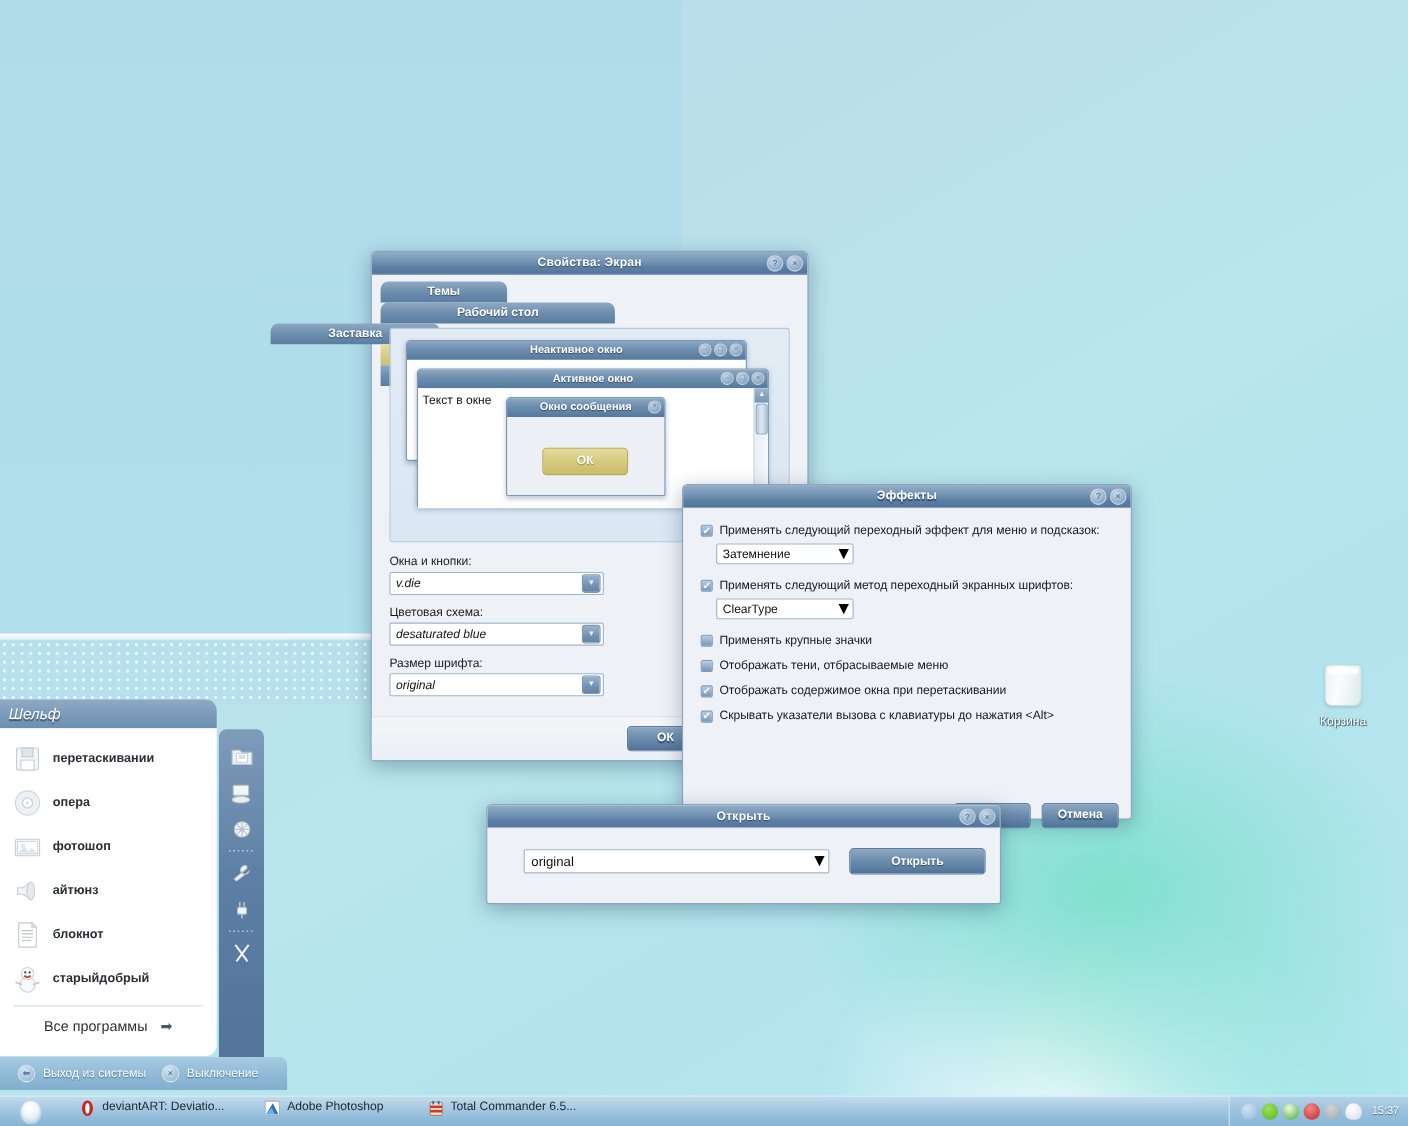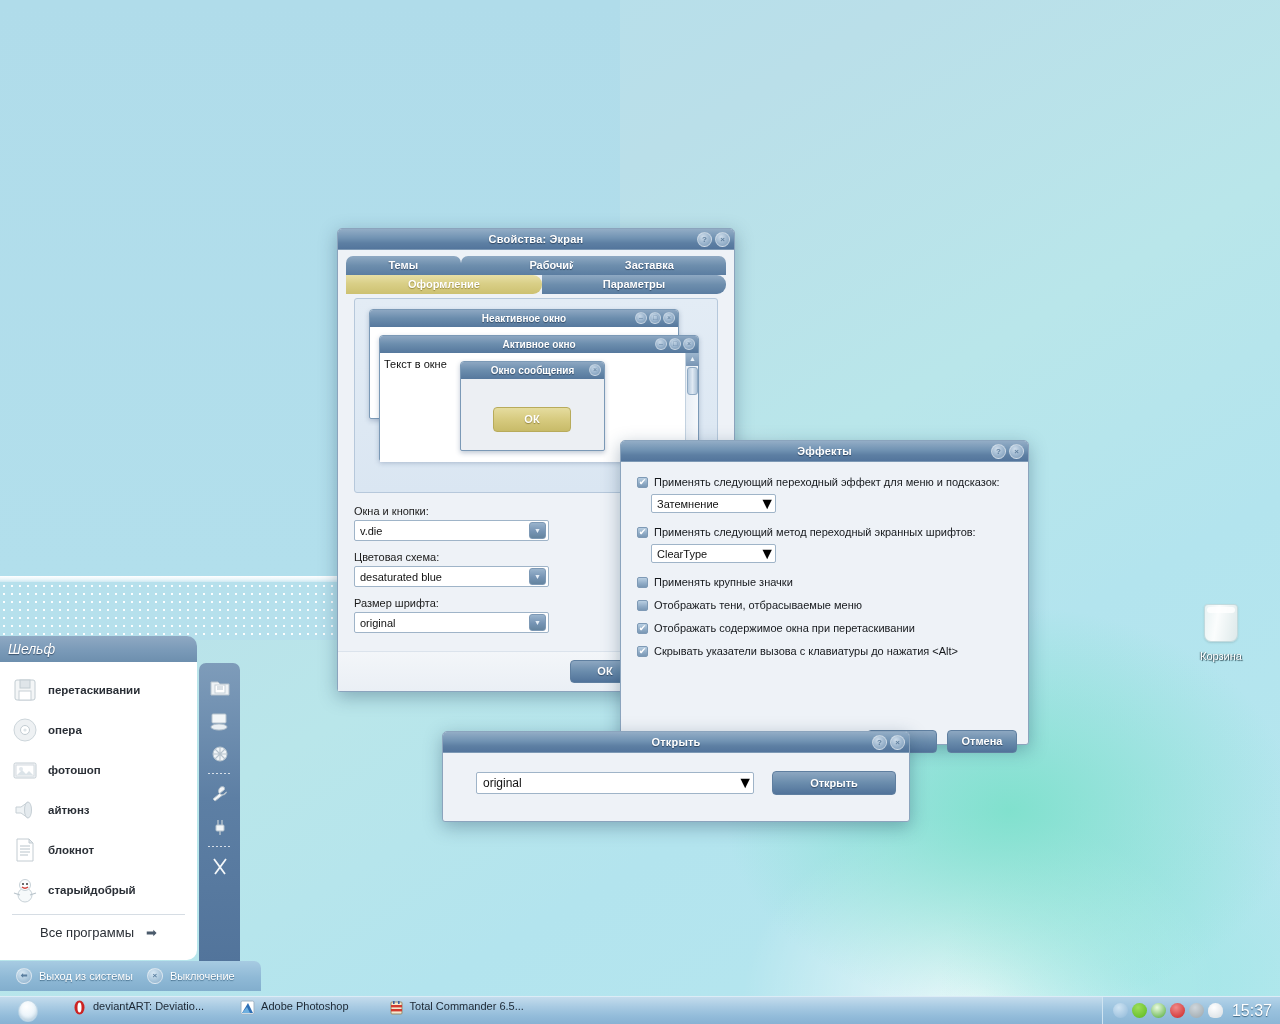--- a/index.html
+++ b/index.html
@@ -85,21 +85,21 @@
     width: 15px; height: 15px; border-radius: 50%;
     background: radial-gradient(circle at 38% 30%, #cddcea 0%, #9ab4cd 55%, #7b99b6 100%);
     border: 1px solid rgba(255,255,255,0.45);
     color: #60809f; font-size: 8px; line-height: 13px; text-align: center;
     font-weight: bold; cursor: pointer;
   }
 
   
   #display-properties { left: 337px; top: 228px; width: 398px; height: 464px; }
   #dp-tabstrip { padding: 6px 8px 0 8px; position: relative; height: 48px; }
-  .tabrow { display: flex; position: relative; }
+  .tabrow { display: flex; position: relative; flex-direction: column; }
   .tab {
     height: 19px; line-height: 18px; text-align: center;
     font-size: 11px; font-weight: bold; color: #ffffff;
     background: linear-gradient(180deg, #8fa9c3 0%, #6d8ead 50%, #5b7da1 100%);
     text-shadow: 0 1px 1px rgba(30,50,75,0.7);
     cursor: pointer;
   }
   #tab-row-1 .tab { border-radius: 7px 7px 0 0; }
   #tab-row-1 .tab:nth-child(1) { width: 115px; }
   #tab-row-1 .tab:nth-child(2) { width: 213px; }
@@ -172,21 +172,21 @@
     text-shadow: 0 1px 1px rgba(130,115,45,0.8);
     cursor: pointer;
   }
   #dp-fields { padding: 12px 16px 0 16px; }
   .field-label { font-size: 11px; color: #1a1a1a; margin-bottom: 3px; }
   .combo {
     display: flex; width: 195px; height: 21px; margin-bottom: 10px;
     background: #ffffff; border: 1px solid #9fb4c8; border-radius: 2px;
     align-items: center;
   }
-  .combo .val { flex: 1; font-size: 11px; color: #111; padding-left: 5px; overflow: hidden; white-space: nowrap; }
+  .combo .val { flex: 1; font-size: 11px; color: #111; padding-left: 5px; overflow: hidden; white-space: nowrap; font-style: italic; }
   .combo .arrow-btn {
     width: 17px; height: 17px; margin-right: 2px; border-radius: 3px;
     background: linear-gradient(180deg, #9ab4cd 0%, #7694b4 55%, #64849f 100%);
     border: 1px solid #7d99b5;
     color: #e6eef6; font-size: 7px; text-align: center; line-height: 15px;
     cursor: pointer;
   }
   .btnrow {
     position: absolute; left: 0; right: 0; bottom: 0; height: 40px;
     display: flex; align-items: center; justify-content: flex-end; gap: 10px;
@@ -329,21 +329,21 @@
   }
   .task-label { font-size: 11px; color: #1c2733; white-space: nowrap; }
   .task-ico { width: 15px; height: 15px; flex: 0 0 auto; }
   #tray {
     margin-left: auto; height: 28px; display: flex; align-items: center;
     gap: 4px; padding: 0 8px 0 10px;
     background: linear-gradient(180deg, #b3d3e9 0%, #9ac2de 45%, #8ab5d5 100%);
     border-left: 1px solid #cfe4f1;
   }
   .tray-ico { width: 15px; height: 15px; border-radius: 50%; }
-  #clock { font-size: 16px; color: #ffffff; margin-left: 5px; text-shadow: 0 1px 1px rgba(40,80,110,.8); }
+  #clock { font-size: 10px; color: #ffffff; margin-left: 5px; text-shadow: 0 1px 1px rgba(40,80,110,.8); }
 </style>
 </head>
 <body>
 
 <div id="desktop">
   <div id="wall-band-top"></div>
   <div id="wall-stripe"></div>
   <div id="wall-dots"></div>
   <div id="wall-dots-fade"></div>
 </div>

